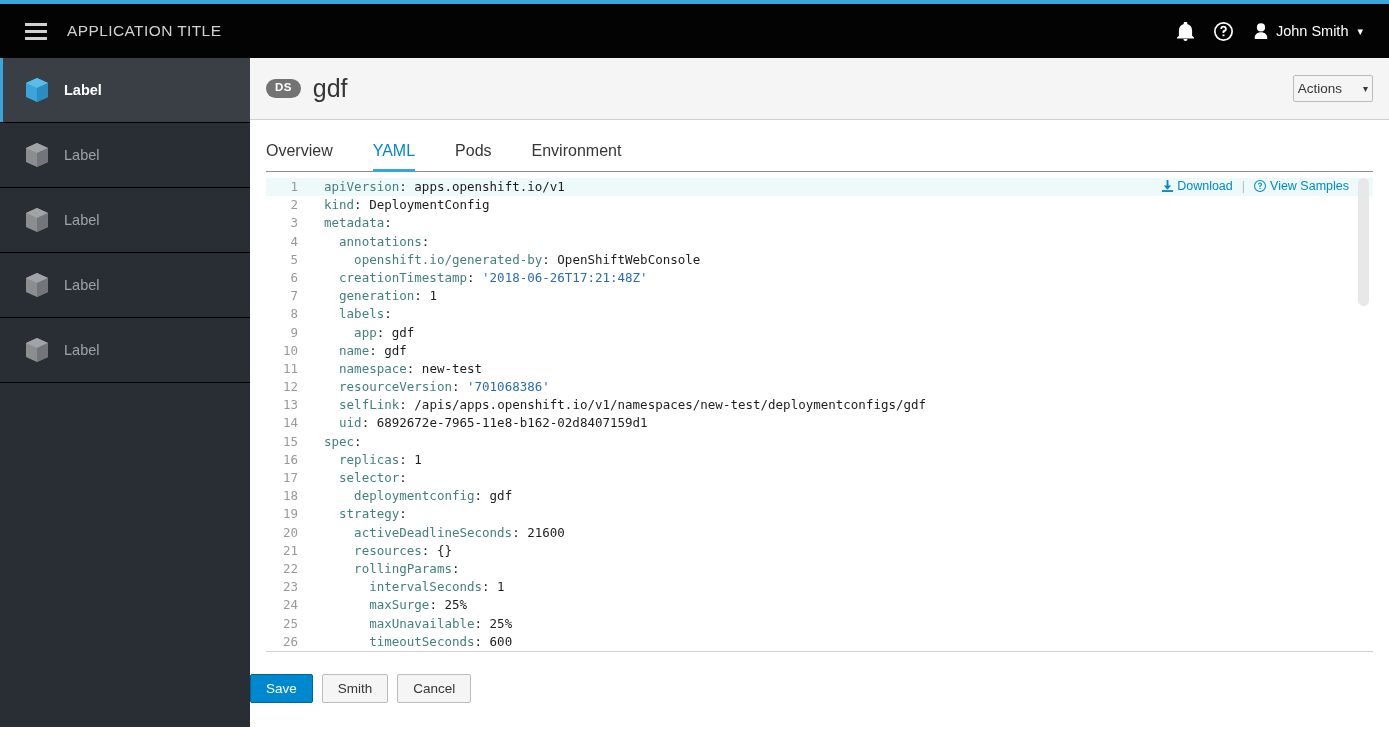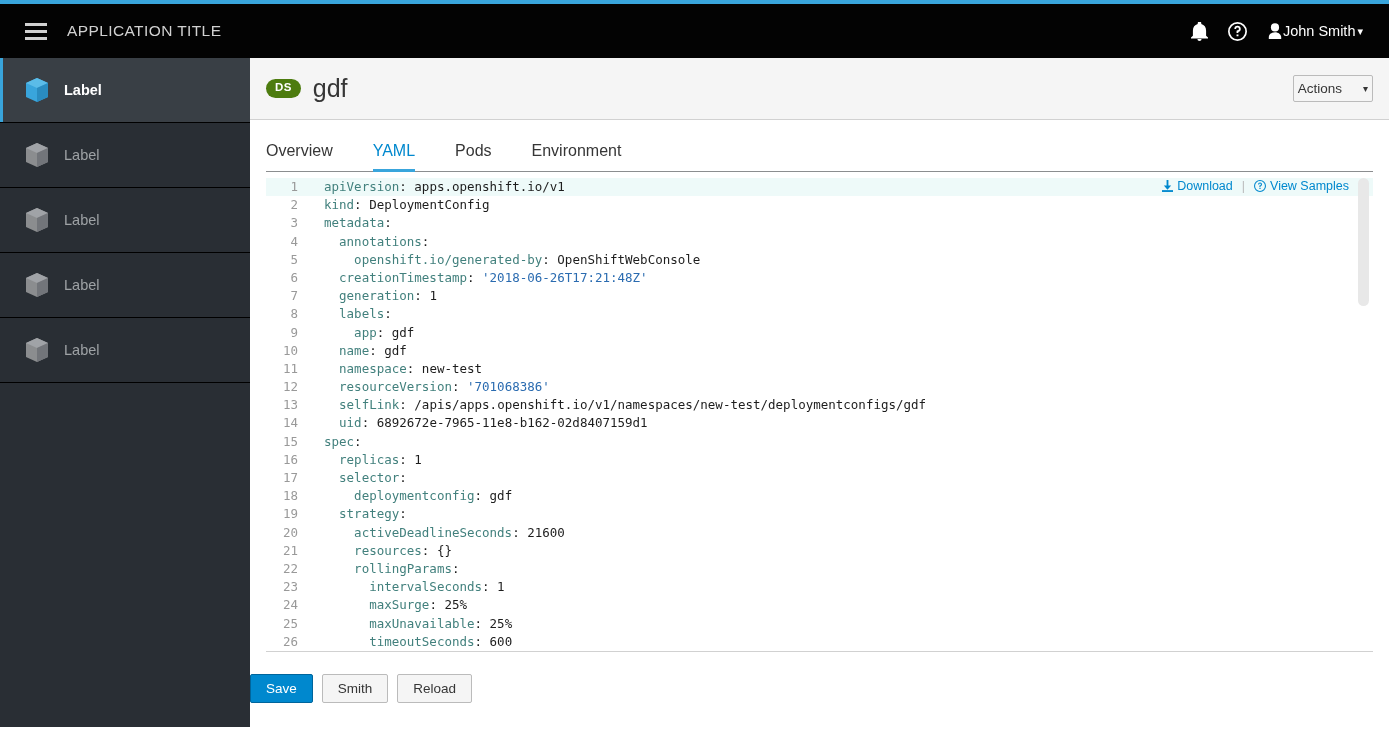--- a/index.html
+++ b/index.html
@@ -34,21 +34,21 @@
   .masthead-right {
     margin-left: auto; display: flex; align-items: center;
     margin-right: 18px; gap: 0;
   }
   .mh-icon {
     width: 38px; height: 54px; display: flex; align-items: center;
     justify-content: center; cursor: pointer;
   }
   .mh-icon svg { fill: #fff; }
   .user-menu {
-    display: flex; align-items: center; color: #fff;
+    display: flex; align-items: center; gap: 7px; color: #fff;
     font-size: 14.5px; cursor: pointer; padding: 0 8px 0 10px;
   }
   .user-menu .caret { font-size: 11px; margin-left: 2px; }
 
   
   .sidebar {
     position: absolute; top: 58px; left: 0; width: 250px; height: 669px;
     background: #292e34;
   }
   .nav-item {
@@ -69,21 +69,21 @@
   .content {
     position: absolute; top: 58px; left: 250px; width: 1139px; height: 679px;
     background: #fff;
   }
   .page-head {
     position: relative; height: 62px; background: #f5f5f5;
     border-bottom: 1px solid #d1d1d1;
     display: flex; align-items: center; padding: 0 0 0 16px;
   }
   .badge-ds {
-    background: #4d7c0f; color: #fff; border-radius: 11px;
+    background: #737373; color: #fff; border-radius: 11px;
     font-size: 11.5px; font-weight: 700; letter-spacing: 0.4px;
     padding: 3px 9px 4px; margin-right: 12px; line-height: 1;
   }
   .page-title { font-size: 25px; font-weight: 400; color: #363636; }
   .actions-btn {
     margin-left: auto; margin-right: 16px;
     background: #f5f5f5; border: 1px solid #bbb; border-radius: 2px;
     font-size: 13.5px; color: #363636; padding: 5px 4px;
     display: flex; align-items: center; gap: 21px; cursor: pointer;
     font-family: "Liberation Sans", sans-serif;
@@ -271,17 +271,17 @@
       <div class="code-area" id="codearea"><div class="code-line active"><span class="gutter">1</span><span class="code-text"><span class="tok-key">apiVersion</span><span class="tok-punc">:</span> <span class="tok-val">apps.openshift.io/v1</span></span></div><div class="code-line"><span class="gutter">2</span><span class="code-text"><span class="tok-key">kind</span><span class="tok-punc">:</span> <span class="tok-val">DeploymentConfig</span></span></div><div class="code-line"><span class="gutter">3</span><span class="code-text"><span class="tok-key">metadata</span><span class="tok-punc">:</span></span></div><div class="code-line"><span class="gutter">4</span><span class="code-text">  <span class="tok-key">annotations</span><span class="tok-punc">:</span></span></div><div class="code-line"><span class="gutter">5</span><span class="code-text">    <span class="tok-key">openshift.io/generated-by</span><span class="tok-punc">:</span> <span class="tok-val">OpenShiftWebConsole</span></span></div><div class="code-line"><span class="gutter">6</span><span class="code-text">  <span class="tok-key">creationTimestamp</span><span class="tok-punc">:</span> <span class="tok-str">'2018-06-26T17:21:48Z'</span></span></div><div class="code-line"><span class="gutter">7</span><span class="code-text">  <span class="tok-key">generation</span><span class="tok-punc">:</span> <span class="tok-val">1</span></span></div><div class="code-line"><span class="gutter">8</span><span class="code-text">  <span class="tok-key">labels</span><span class="tok-punc">:</span></span></div><div class="code-line"><span class="gutter">9</span><span class="code-text">    <span class="tok-key">app</span><span class="tok-punc">:</span> <span class="tok-val">gdf</span></span></div><div class="code-line"><span class="gutter">10</span><span class="code-text">  <span class="tok-key">name</span><span class="tok-punc">:</span> <span class="tok-val">gdf</span></span></div><div class="code-line"><span class="gutter">11</span><span class="code-text">  <span class="tok-key">namespace</span><span class="tok-punc">:</span> <span class="tok-val">new-test</span></span></div><div class="code-line"><span class="gutter">12</span><span class="code-text">  <span class="tok-key">resourceVersion</span><span class="tok-punc">:</span> <span class="tok-str">'701068386'</span></span></div><div class="code-line"><span class="gutter">13</span><span class="code-text">  <span class="tok-key">selfLink</span><span class="tok-punc">:</span> <span class="tok-val">/apis/apps.openshift.io/v1/namespaces/new-test/deploymentconfigs/gdf</span></span></div><div class="code-line"><span class="gutter">14</span><span class="code-text">  <span class="tok-key">uid</span><span class="tok-punc">:</span> <span class="tok-val">6892672e-7965-11e8-b162-02d8407159d1</span></span></div><div class="code-line"><span class="gutter">15</span><span class="code-text"><span class="tok-key">spec</span><span class="tok-punc">:</span></span></div><div class="code-line"><span class="gutter">16</span><span class="code-text">  <span class="tok-key">replicas</span><span class="tok-punc">:</span> <span class="tok-val">1</span></span></div><div class="code-line"><span class="gutter">17</span><span class="code-text">  <span class="tok-key">selector</span><span class="tok-punc">:</span></span></div><div class="code-line"><span class="gutter">18</span><span class="code-text">    <span class="tok-key">deploymentconfig</span><span class="tok-punc">:</span> <span class="tok-val">gdf</span></span></div><div class="code-line"><span class="gutter">19</span><span class="code-text">  <span class="tok-key">strategy</span><span class="tok-punc">:</span></span></div><div class="code-line"><span class="gutter">20</span><span class="code-text">    <span class="tok-key">activeDeadlineSeconds</span><span class="tok-punc">:</span> <span class="tok-val">21600</span></span></div><div class="code-line"><span class="gutter">21</span><span class="code-text">    <span class="tok-key">resources</span><span class="tok-punc">:</span> <span class="tok-val">{}</span></span></div><div class="code-line"><span class="gutter">22</span><span class="code-text">    <span class="tok-key">rollingParams</span><span class="tok-punc">:</span></span></div><div class="code-line"><span class="gutter">23</span><span class="code-text">      <span class="tok-key">intervalSeconds</span><span class="tok-punc">:</span> <span class="tok-val">1</span></span></div><div class="code-line"><span class="gutter">24</span><span class="code-text">      <span class="tok-key">maxSurge</span><span class="tok-punc">:</span> <span class="tok-val">25%</span></span></div><div class="code-line"><span class="gutter">25</span><span class="code-text">      <span class="tok-key">maxUnavailable</span><span class="tok-punc">:</span> <span class="tok-val">25%</span></span></div><div class="code-line"><span class="gutter">26</span><span class="code-text">      <span class="tok-key">timeoutSeconds</span><span class="tok-punc">:</span> <span class="tok-val">600</span></span></div></div>
 
       <div class="scrollbar-track">
         <div class="scrollbar-thumb"></div>
       </div>
     </div>
 
     <div class="btn-bar" id="btnbar">
         <button class="btn primary">Save</button>
         <button class="btn">Smith</button>
-        <button class="btn">Reload</button>
+        <button class="btn">Cancel</button>
       </div>
 
   </div>
 </div>
 
 </body></html>

